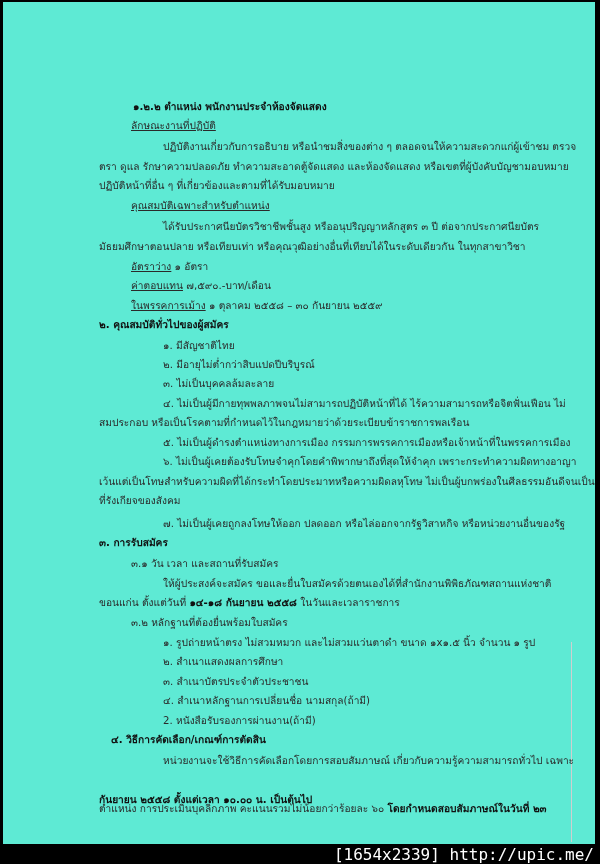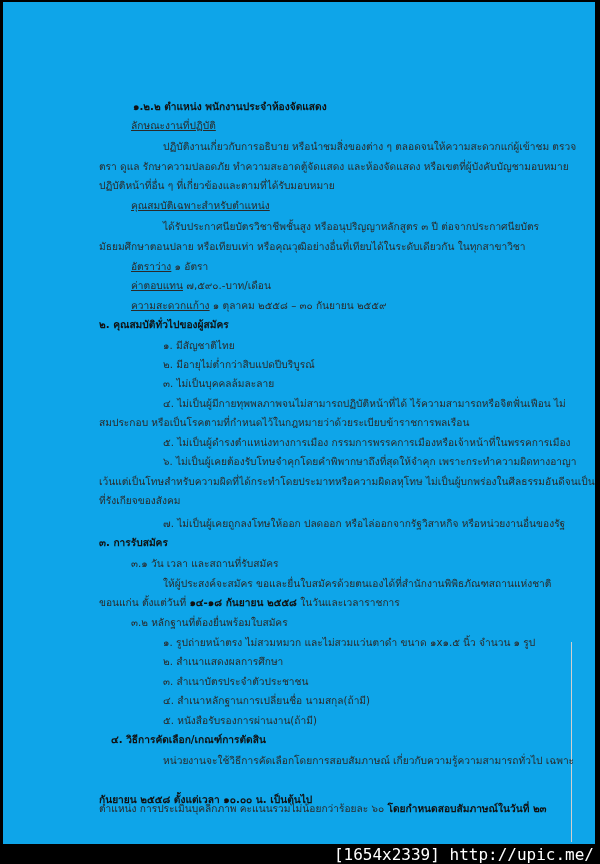--- a/index.html
+++ b/index.html
@@ -5,21 +5,21 @@
     html, body { margin: 0; padding: 0; }
     body {
       width: 600px; height: 864px; overflow: hidden;
       background: #000000;
       font-family: "DejaVu Sans", "Liberation Sans", sans-serif;
       position: relative;
     }
     .page {
       position: absolute; left: 3px; top: 2px;
       width: 594px; height: 842px;
-      background: #0ea5e9;
+      background: #5eead4;
       border-right: 2px solid #000;
       box-sizing: border-box;
     }
     .scan-line {
       position: absolute; left: 568px; top: 640px;
       width: 1px; height: 200px; background: #cfcfcf;
     }
     .doc { position: absolute; left: 0; top: 0; width: 100%; height: 100%; color: #222; }
     .ln {
       position: absolute; white-space: nowrap;
@@ -57,21 +57,21 @@
 
     <div class="ln" style="left:128px;top:258px;">
       <span class="u">อัตราว่าง</span>
       <span>๑ อัตรา</span>
     </div>
     <div class="ln" style="left:128px;top:277px;">
       <span class="u">ค่าตอบแทน</span>
       <span>๗,๕๙๐.-บาท/เดือน</span>
     </div>
     <div class="ln" style="left:128px;top:297px;">
-      <span class="u">ความสะดวกแก้าง</span>
+      <span class="u">ในพรรคการเม้าง</span>
       <span>๑ ตุลาคม ๒๕๕๘ – ๓๐ กันยายน ๒๕๕๙</span>
     </div>
 
     <div class="ln b" style="left:96px;top:316px;">๒. คุณสมบัติทั่วไปของผู้สมัคร</div>
     <div class="ln" style="left:160px;top:337px;">๑. มีสัญชาติไทย</div>
     <div class="ln" style="left:160px;top:356px;">๒. มีอายุไม่ต่ำกว่าสิบแปดปีบริบูรณ์</div>
     <div class="ln" style="left:160px;top:375px;">๓. ไม่เป็นบุคคลล้มละลาย</div>
     <div class="ln" style="left:160px;top:395px;">๔. ไม่เป็นผู้มีกายทุพพลภาพจนไม่สามารถปฏิบัติหน้าที่ได้ ไร้ความสามารถหรือจิตฟั่นเฟือน ไม่</div>
     <div class="ln" style="left:96px;top:414px;">สมประกอบ หรือเป็นโรคตามที่กำหนดไว้ในกฎหมายว่าด้วยระเบียบข้าราชการพลเรือน</div>
     <div class="ln" style="left:160px;top:434px;">๕. ไม่เป็นผู้ดำรงตำแหน่งทางการเมือง กรรมการพรรคการเมืองหรือเจ้าหน้าที่ในพรรคการเมือง</div>
@@ -85,21 +85,21 @@
     <div class="ln" style="left:160px;top:575px;">ให้ผู้ประสงค์จะสมัคร ขอและยื่นใบสมัครด้วยตนเองได้ที่สำนักงานพิพิธภัณฑสถานแห่งชาติ</div>
     <div class="ln" style="left:96px;top:594px;">
       <span>ขอนแก่น ตั้งแต่วันที่ </span><span class="b">๑๔-๑๘ กันยายน  ๒๕๕๘</span><span> ในวันและเวลาราชการ</span>
     </div>
 
     <div class="ln" style="left:128px;top:614px;">๓.๒ หลักฐานที่ต้องยื่นพร้อมใบสมัคร</div>
     <div class="ln" style="left:160px;top:634px;">๑. รูปถ่ายหน้าตรง ไม่สวมหมวก และไม่สวมแว่นตาดำ ขนาด ๑x๑.๕ นิ้ว จำนวน ๑ รูป</div>
     <div class="ln" style="left:160px;top:653px;">๒. สำเนาแสดงผลการศึกษา</div>
     <div class="ln" style="left:160px;top:673px;">๓. สำเนาบัตรประจำตัวประชาชน</div>
     <div class="ln" style="left:160px;top:692px;">๔. สำเนาหลักฐานการเปลี่ยนชื่อ นามสกุล(ถ้ามี)</div>
-    <div class="ln" style="left:160px;top:712px;">๕. หนังสือรับรองการผ่านงาน(ถ้ามี)</div>
+    <div class="ln" style="left:160px;top:712px;">2. หนังสือรับรองการผ่านงาน(ถ้ามี)</div>
 
     <div class="ln b" style="left:96px;top:731px;margin-left:12px;">๔. วิธีการคัดเลือก/เกณฑ์การตัดสิน</div>
     <div class="ln" style="left:160px;top:752px;">หน่วยงานจะใช้วิธีการคัดเลือกโดยการสอบสัมภาษณ์ เกี่ยวกับความรู้ความสามารถทั่วไป เฉพาะ</div>
     <div class="ln" style="left:96px;top:772px;margin-top:28px;">
       <span>ตำแหน่ง การประเมินบุคลิกภาพ คะแนนรวมไม่น้อยกว่าร้อยละ ๖๐ </span><span class="b">โดยกำหนดสอบสัมภาษณ์ในวันที่  ๒๓</span>
     </div>
     <div class="ln b" style="left:96px;top:791px;">กันยายน  ๒๕๕๘ ตั้งแต่เวลา  ๑๐.๐๐ น. เป็นต้นไป</div>
 
   </div>
 </div>

